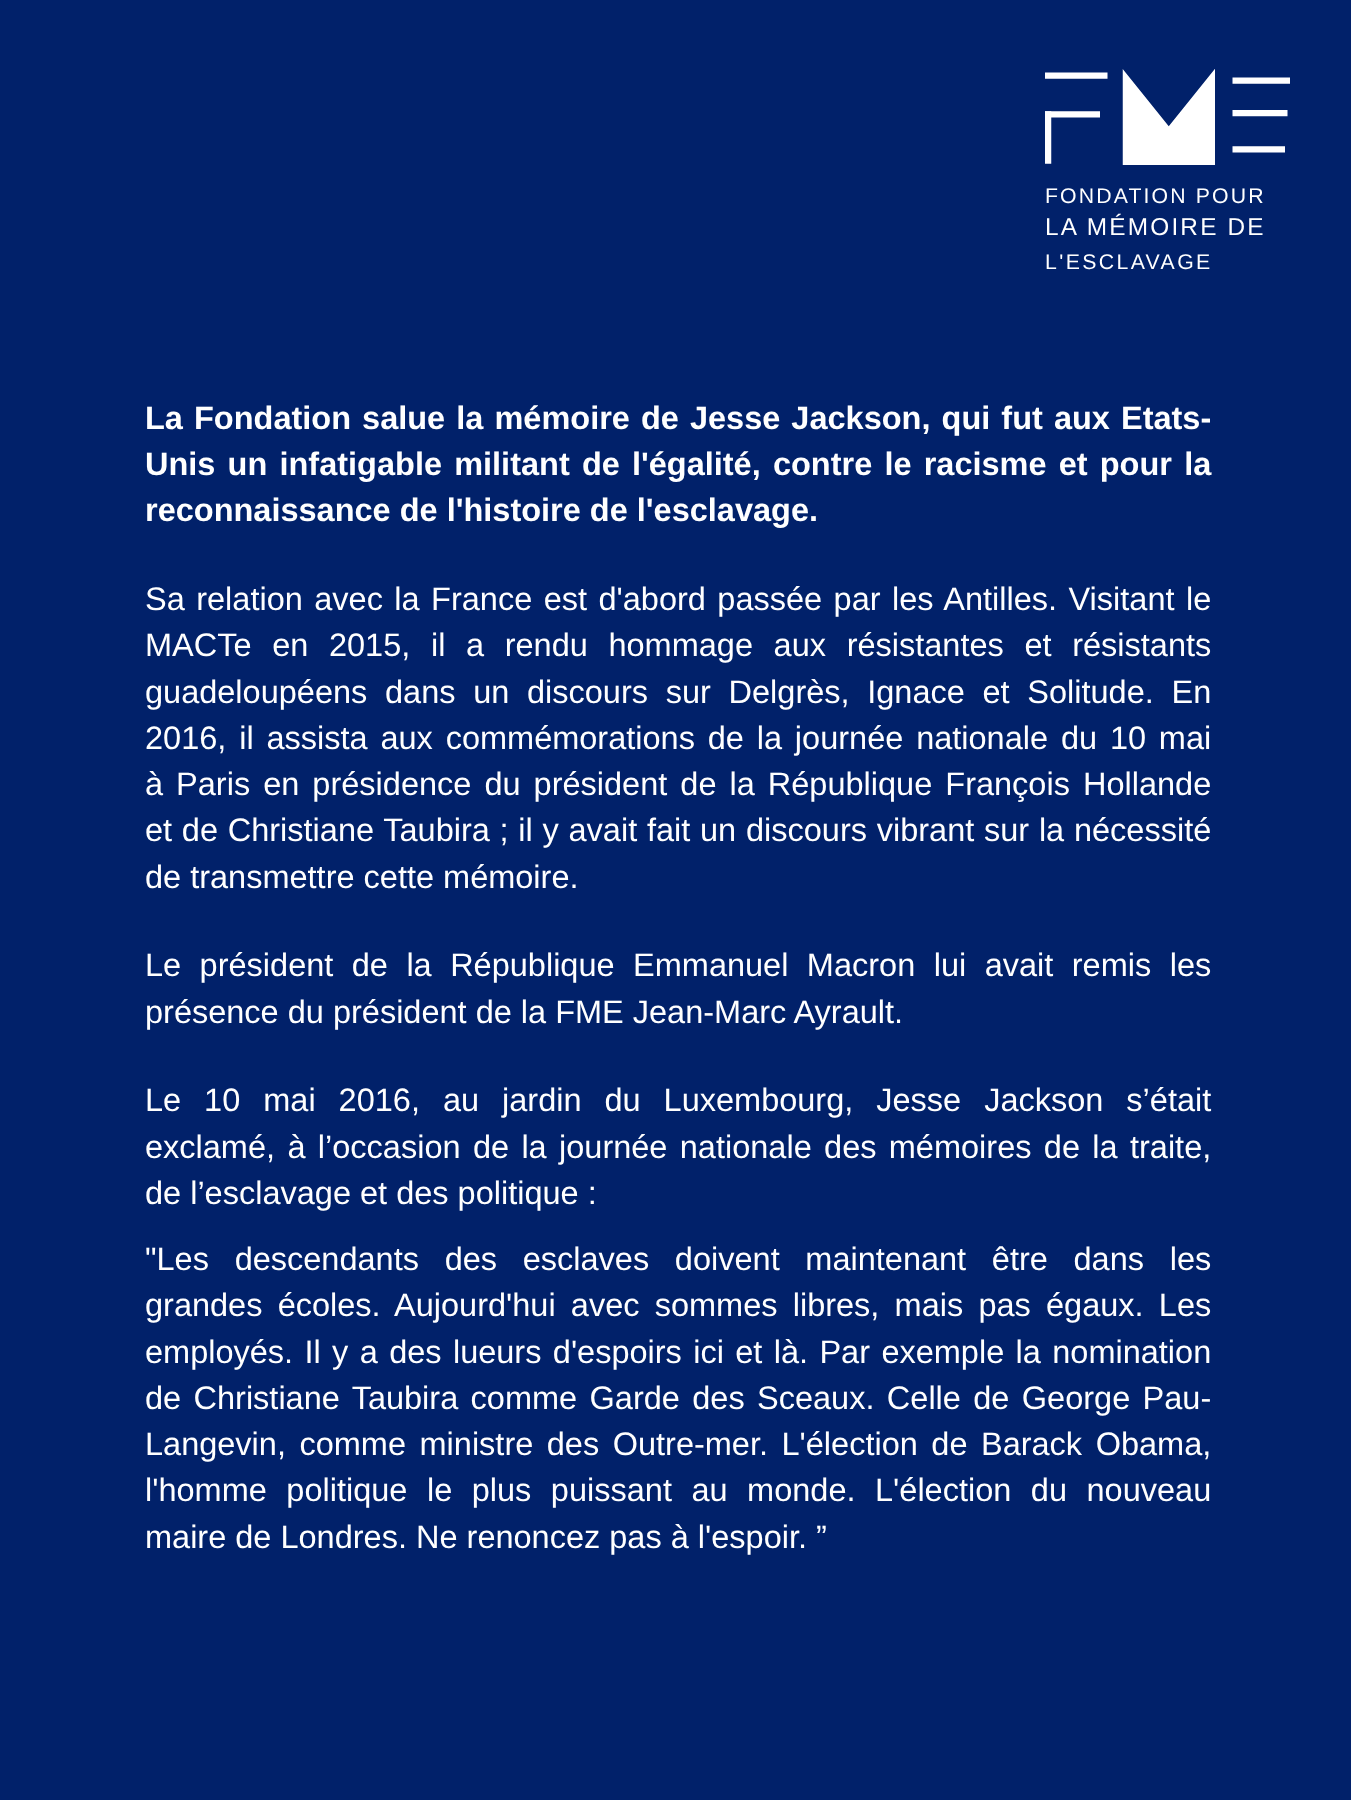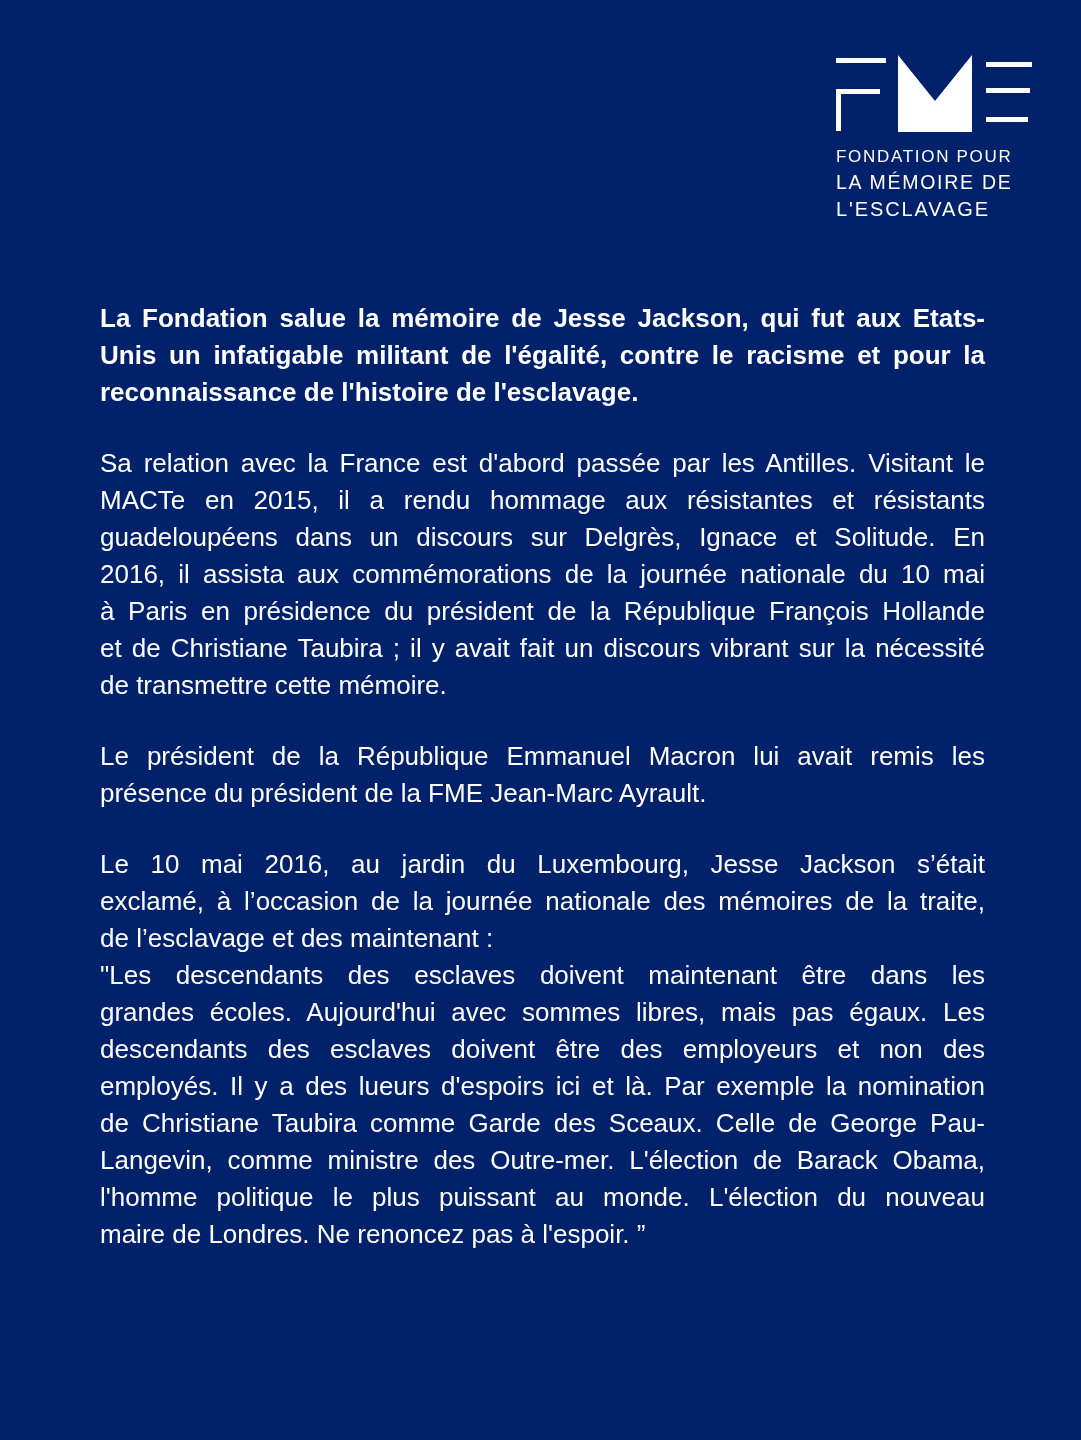--- a/index.html
+++ b/index.html
@@ -36,33 +36,33 @@
   .letter-f .f-stem { position: absolute; left: 0; top: 34px; width: 5px;  height: 42px; background: #fff; }
   .letter-m { width: 74px; height: 77px; margin-left: 12px; }
   .letter-e { position: relative; width: 46px; height: 78px; margin-left: 14px; }
   .letter-e .e-top { position: absolute; right: 0; top: 7px;  width: 46px; height: 5px; background: #fff; }
   .letter-e .e-mid { position: absolute; right: 2px; top: 33px; width: 44px; height: 5px; background: #fff; }
   .letter-e .e-bot { position: absolute; right: 4px; top: 62px; width: 42px; height: 5px; background: #fff; }
 
   .logo-name { margin-top: 9px; color: #fff; }
   .logo-name .ln1 { font-size: 17px;   letter-spacing: 1.7px;  line-height: 25px; white-space: nowrap; }
   .logo-name .ln2 { font-size: 19.5px; letter-spacing: 1.75px; line-height: 26px; white-space: nowrap; }
-  .logo-name .ln3 { font-size: 20px;   letter-spacing: 1.9px;  line-height: 29px; white-space: nowrap; }
+  .logo-name .ln3 { font-size: 17px;   letter-spacing: 1.9px;  line-height: 29px; white-space: nowrap; }
 
   
   .article {
     position: absolute;
     left: 100px;
     top: 300px;
     width: 885px;
     font-size: 26px;
     line-height: 37px;
     color: #ffffff;
   }
-  .paragraph { margin: 0; }
+  .paragraph { margin: 16px; }
   .paragraph.gap-before { margin-top: 34px; }
   .paragraph.bold { font-weight: 700; }
   .text-line {
     text-align: justify;
     text-align-last: justify;
   }
   .text-line.last {
     text-align-last: left;
   }
 </style>
@@ -109,26 +109,25 @@
         <div class="text-line">et de Christiane Taubira ; il y avait fait un discours vibrant sur la nécessité</div>
         <div class="text-line last">de transmettre cette mémoire.</div>
       </div>
       <div class="paragraph gap-before">
         <div class="text-line">Le président de la République Emmanuel Macron lui avait remis les</div>
         <div class="text-line last">présence du président de la FME Jean-Marc Ayrault.</div>
       </div>
       <div class="paragraph gap-before">
         <div class="text-line">Le 10 mai 2016, au jardin du Luxembourg, Jesse Jackson s’était</div>
         <div class="text-line">exclamé, à l’occasion de la journée nationale des mémoires de la traite,</div>
-        <div class="text-line last">de l’esclavage et des maintenant :</div>
+        <div class="text-line last">de l’esclavage et des politique :</div>
       </div>
       <div class="paragraph">
         <div class="text-line">"Les descendants des esclaves doivent maintenant être dans les</div>
         <div class="text-line">grandes écoles. Aujourd'hui avec sommes libres, mais pas égaux. Les</div>
-        <div class="text-line">descendants des esclaves doivent être des employeurs et non des</div>
         <div class="text-line">employés. Il y a des lueurs d'espoirs ici et là. Par exemple la nomination</div>
         <div class="text-line">de Christiane Taubira comme Garde des Sceaux. Celle de George Pau-</div>
         <div class="text-line">Langevin, comme ministre des Outre-mer. L'élection de Barack Obama,</div>
         <div class="text-line">l'homme politique le plus puissant au monde. L'élection du nouveau</div>
         <div class="text-line last">maire de Londres. Ne renoncez pas à l'espoir. ”</div>
       </div>
     </main>
 
 </div>
 

